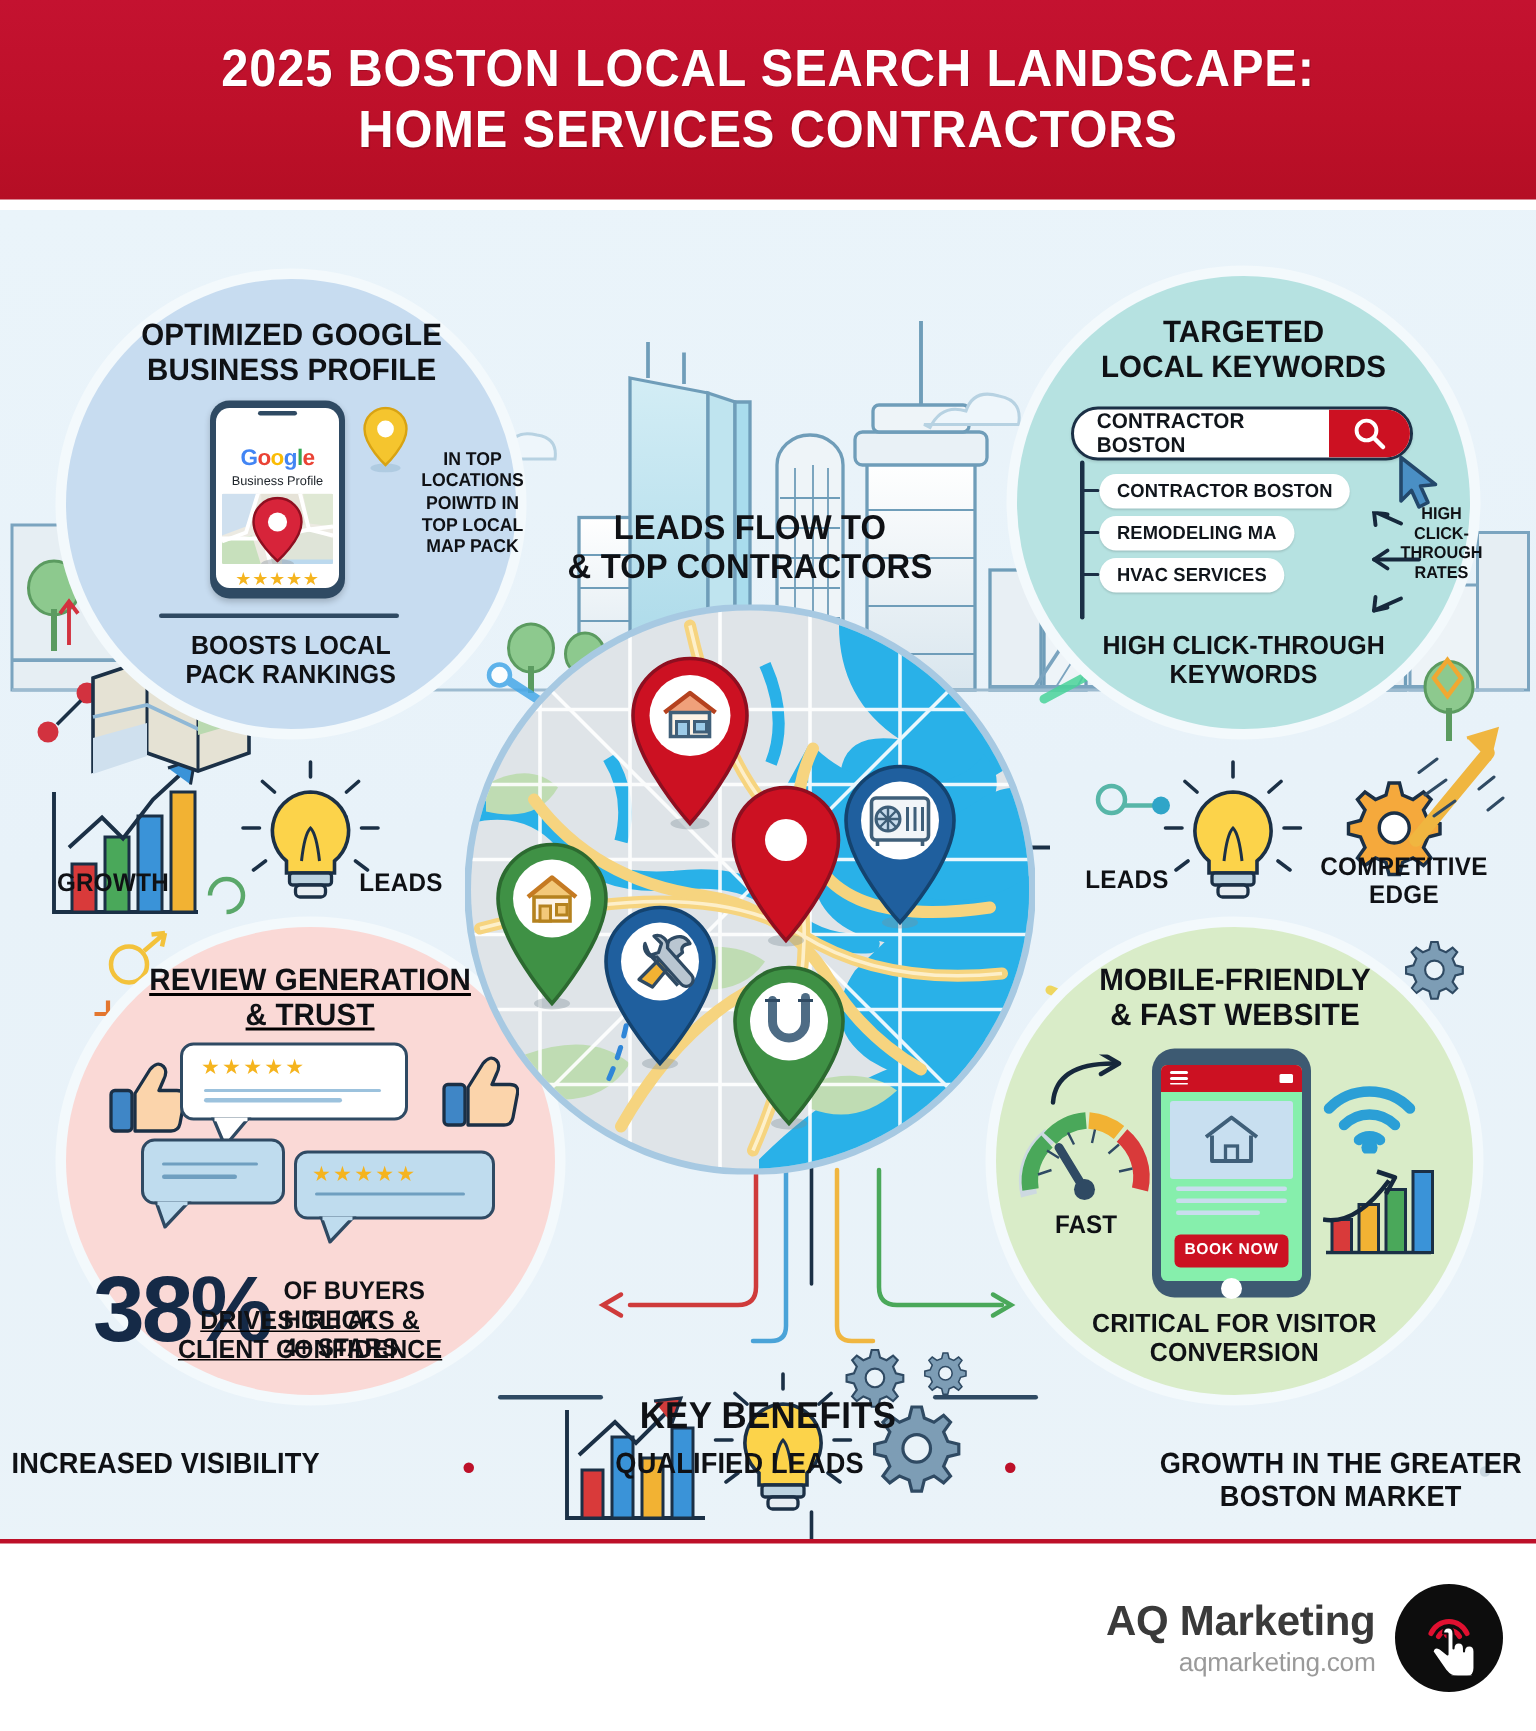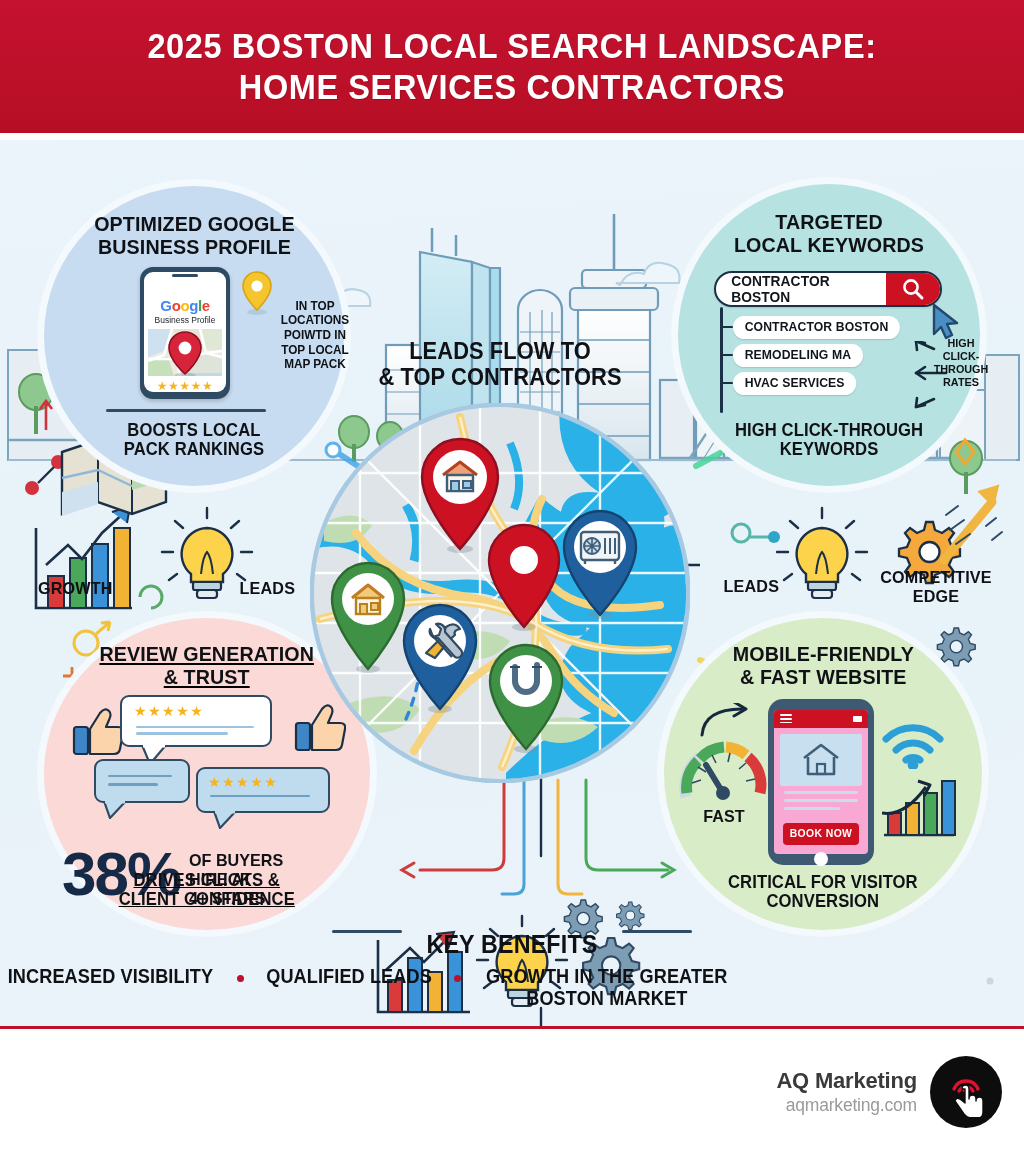--- a/index.html
+++ b/index.html
@@ -117,21 +117,21 @@
   .bubble.blue{background:#bfdcee;}
   .bub-stars{color:#F5B41E;font-size:14px;letter-spacing:1.5px;line-height:1;}
   .bub-line{height:2.6px;background:#9cc2dd;border-radius:2px;}
   .pct-wrap{position:absolute;left:18px;top:158px;display:flex;align-items:flex-start;}
   .pct{font-size:62px;font-weight:bold;color:#152a47;line-height:.88;letter-spacing:-2px;}
   .pct-txt{font-size:17px;font-weight:bold;color:#0f1115;line-height:1.14;margin-left:9px;margin-top:4px;white-space:pre-line;transform:scaleX(.95);transform-origin:left top;}
 
   
   .br-body{position:relative;width:100%;flex:1;}
   .mphone{position:absolute;left:104px;top:10px;width:106px;height:166px;background:#3d5a72;border-radius:15px;padding:11px 6px;}
-  .mphone-screen{width:100%;height:100%;background:#f9a8d4;border-radius:4px;overflow:hidden;position:relative;}
+  .mphone-screen{width:100%;height:100%;background:#86efac;border-radius:4px;overflow:hidden;position:relative;}
   .mtop{height:18px;background:#cc1122;display:flex;align-items:center;justify-content:space-between;padding:0 6px;}
   .hamb{width:12px;}
   .hamb span{display:block;height:1.8px;background:#fff;margin:2px 0;border-radius:1px;}
   .mhero{margin:6px 6px 0;height:52px;background:#c8dff0;border-radius:2px;display:flex;align-items:center;justify-content:center;}
   .mline{height:3px;background:#c9dded;border-radius:2px;margin:5px 10px 0;}
   .booknow{
     position:absolute;left:9px;right:9px;bottom:9px;height:22px;background:#cc1122;border-radius:4px;
     color:#fff;font-size:10.4px;font-weight:bold;display:flex;align-items:center;justify-content:center;
     letter-spacing:.4px;
   }
@@ -153,32 +153,32 @@
   .ml-leadsR{left:722px;top:437px;}
   .ml-edge{left:866px;top:428px;text-align:center;width:140px;}
 
   
   .kb-head{
     position:absolute;left:0;top:790px;width:1024px;display:flex;align-items:flex-start;justify-content:center;gap:18px;
   }
   .kb-head .line{width:70px;height:2.6px;background:#2f4a63;border-radius:2px;}
   .kb-head .txt{font-size:25px;font-weight:bold;color:#0f1115;letter-spacing:.2px;transform:scaleX(.93);}
   .kb-row{
-    position:absolute;left:0;top:826px;width:1024px;display:flex;align-items:flex-start;justify-content:flex-start;gap:16px;
+    position:absolute;left:0;top:826px;width:1024px;display:flex;align-items:flex-start;justify-content:space-between;gap:16px;
   }
   .kb-item{font-size:19.5px;font-weight:bold;color:#0f1115;line-height:1.12;text-align:center;white-space:pre-line;transform:scaleX(.93);letter-spacing:.1px;}
   .kb-dot{width:7px;height:7px;border-radius:50%;background:#bd1029;margin-top:9px;flex:none;}
 
   
   .footer{
     position:absolute;left:0;top:1029px;width:1024px;height:125px;background:#fff;
     display:flex;align-items:center;justify-content:flex-end;padding-right:22px;gap:13px;
   }
   .brand{text-align:right;}
-  .brand-name{font-size:22px;font-weight:bold;color:#3a3a3a;letter-spacing:-.2px;}
+  .brand-name{font-size:28px;font-weight:bold;color:#3a3a3a;letter-spacing:-.2px;}
   .brand-url{font-size:17.5px;color:#9a9a9a;margin-top:1px;letter-spacing:-.2px;}
   .brand-mark{width:72px;height:72px;border-radius:50%;background:#0d0d0d;display:flex;align-items:center;justify-content:center;}
 </style>
 </head>
 <body>
 
 <div class="header">
   <h1>
     <span>2025 BOSTON LOCAL SEARCH LANDSCAPE:</span><br>
     <span>HOME SERVICES CONTRACTORS</span>

